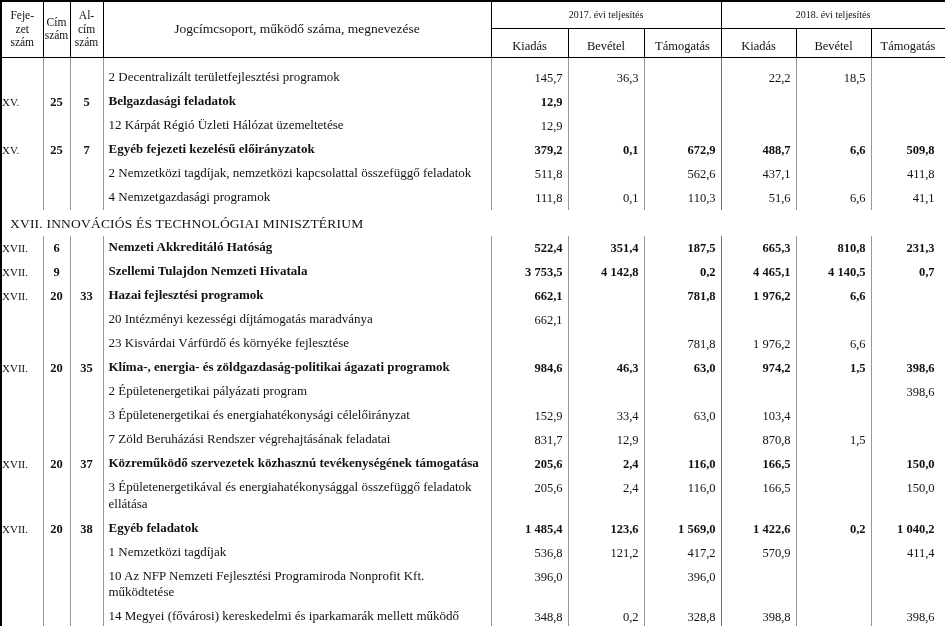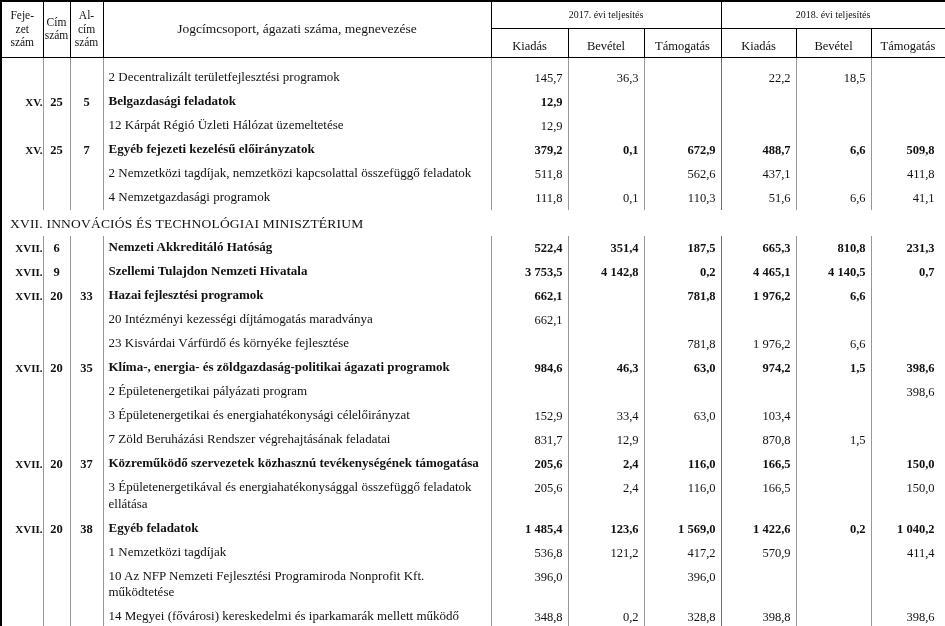--- a/index.html
+++ b/index.html
@@ -11,21 +11,21 @@
   thead th { border:1px solid #000; font-weight:normal; background:#fff;
     text-align:center; vertical-align:middle; }
   th.year { font-size:10px; height:27px; }
   th.sub { font-size:12.5px; height:29px; vertical-align:top; padding-top:10px; }
   th.lcol { font-size:11.5px; white-space:pre-line; line-height:1.15; }
   th.namecol { font-size:13.5px; }
   
   tbody td { border-right:1px solid #979797; vertical-align:top;
     font-size:13px; line-height:1.28; padding:3px 0 4px 0; }
   tbody td:last-child { border-right:none; }
-  td.fej { text-align:right; font-weight:bold; font-size:11px; padding-top:5px; }
+  td.fej { text-align:left; font-weight:normal; font-size:11px; padding-top:5px; }
   td.cim, td.alc { text-align:center; font-weight:bold; font-size:12.5px; padding-top:4px;margin-left:11px; }
   td.name { padding-left:5px; padding-right:4px; }
   td.num { text-align:right; padding-right:5px; font-size:12.5px; padding-top:4px; }
   td.num:last-child { padding-right:10px; }
   td.grp { border-right:1px solid #6e6e6e; }    
   tr.bold-row td.name, tr.bold-row td.num { font-weight:bold; }
   tr.spacer-row td { height:9px; padding:0; }
   td.section { border-right:none; font-size:13.5px; padding:5px 0 4px 8px;
     letter-spacing:.2px; }
 </style>
@@ -48,21 +48,21 @@
   <thead>
     <tr>
       <th rowspan="2" class="lcol">Feje-
 zet
 szám</th>
       <th rowspan="2" class="lcol">Cím
 szám</th>
       <th rowspan="2" class="lcol">Al-
 cím
 szám</th>
-      <th rowspan="2" class="namecol">Jogcímcsoport, ágazati száma, megnevezése</th>
+      <th rowspan="2" class="namecol">Jogcímcsoport, működő száma, megnevezése</th>
       <th colspan="3" class="year">2017. évi teljesítés</th>
       <th colspan="3" class="year">2018. évi teljesítés</th>
     </tr>
     <tr>
       <th class="sub">Kiadás</th>
       <th class="sub">Bevétel</th>
       <th class="sub">Támogatás</th>
       <th class="sub">Kiadás</th>
       <th class="sub">Bevétel</th>
       <th class="sub">Támogatás</th>

